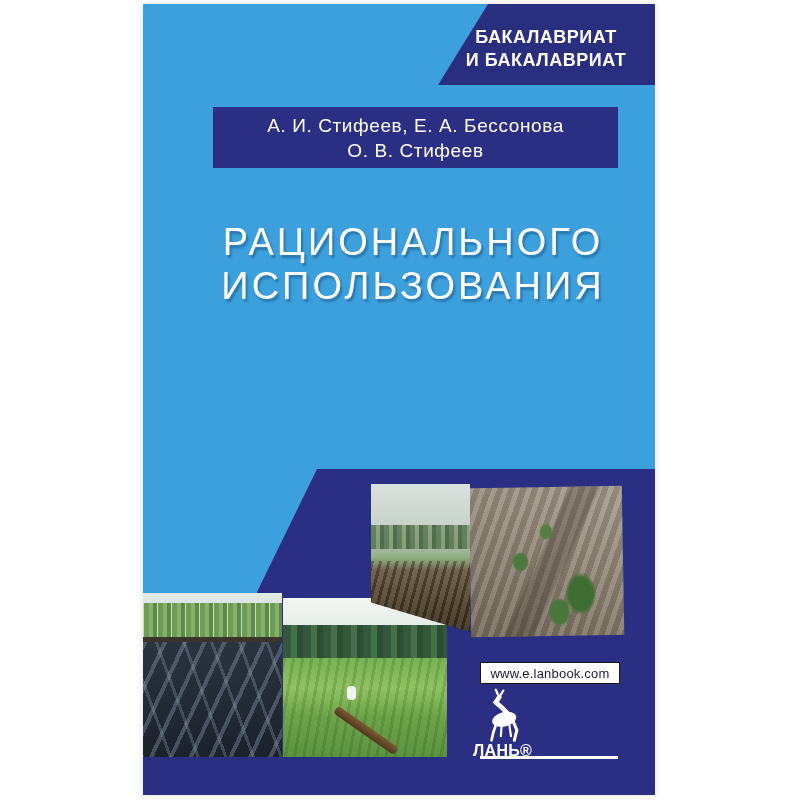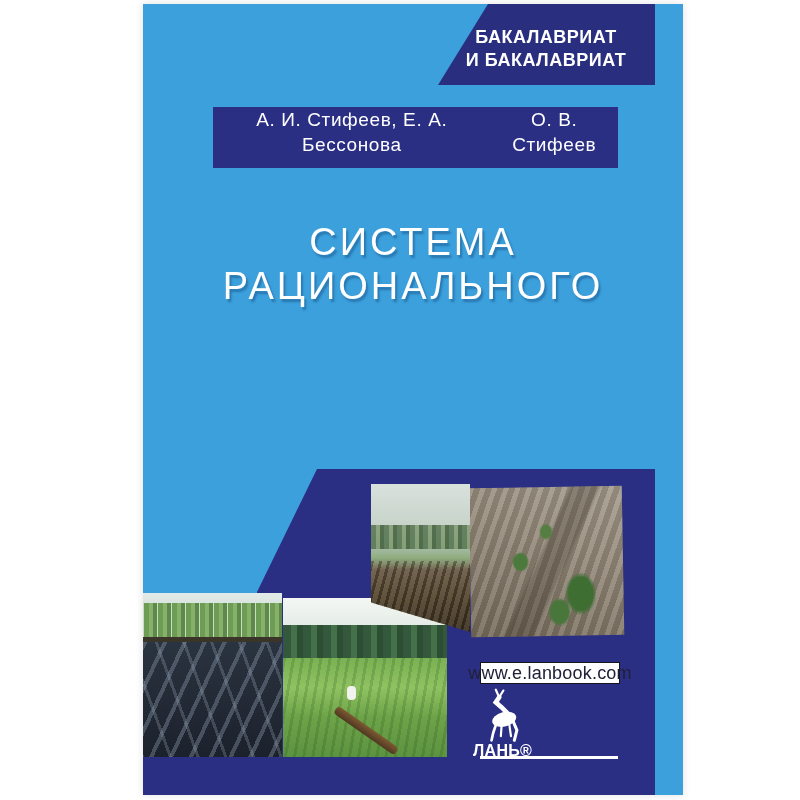--- a/index.html
+++ b/index.html
@@ -1,29 +1,29 @@
 <!DOCTYPE html>
 <html><head>
 <meta charset="utf-8">
 <style>
   html,body{margin:0;padding:0;background:#ffffff;}
   .stage{position:relative;width:800px;height:800px;background:#ffffff;overflow:hidden;
          font-family:"Liberation Sans",sans-serif;}
   .cover{position:absolute;left:143px;top:4px;width:512px;height:791px;
-         background:#3ba0db;box-shadow:0 0 8px rgba(0,0,0,.12);overflow:hidden;padding-left:28px;}
+         background:#3ba0db;box-shadow:0 0 8px rgba(0,0,0,.12);overflow:hidden;}
 
   
   .badge{position:absolute;left:0;top:0;width:512px;height:81px;background:#2a2e7f;
          clip-path:polygon(345px 0,512px 0,512px 81px,295px 81px);}
   .badge-text{position:absolute;left:300px;top:22px;width:206px;text-align:center;
               color:#ffffff;font-weight:bold;font-size:18px;line-height:23px;letter-spacing:.5px;}
 
   
   .authors{position:absolute;left:70px;top:103px;width:405px;height:61px;background:#2b2f84;
-           display:flex;flex-direction:row;justify-content:center;text-align:center;
+           display:flex;flex-direction:column;justify-content:center;text-align:center;
            color:#ffffff;font-size:19px;line-height:25px;letter-spacing:.6px;}
 
   
   .title{position:absolute;left:28px;top:216px;width:484px;text-align:center;color:#ffffff;
          font-size:38px;line-height:44px;letter-spacing:3px;font-weight:normal;
          text-shadow:2px 3px 2px rgba(27,88,143,.55);}
 
   
   .navy-poly{position:absolute;left:0;top:0;width:512px;height:791px;background:#2b2f84;
              clip-path:polygon(174px 465px,512px 465px,512px 791px,0 791px,0 753px,114px 753px,114px 588px);}
@@ -67,21 +67,21 @@
        background:
         repeating-linear-gradient(100deg,rgba(30,70,20,.18) 0 3px,rgba(0,0,0,0) 3px 9px),
         linear-gradient(180deg,#7ab153 0%,#8fc261 30%,#6da348 60%,#5c9340 100%);}
   .ph4-pipe{position:absolute;left:28%;bottom:14%;width:74px;height:9px;border-radius:4px;
        background:linear-gradient(180deg,#7d5a33,#4f3820);transform:rotate(35deg);}
   .ph4-figure{position:absolute;left:39%;bottom:36%;width:9px;height:14px;border-radius:4px;background:#f2f2ee;}
 
   
   .url-box{position:absolute;left:337px;top:658px;width:138px;height:20px;background:#ffffff;
            border:1px solid #15151f;display:flex;align-items:center;justify-content:center;
-           font-size:18px;color:#202038;letter-spacing:.2px;}
+           font-size:13px;color:#202038;letter-spacing:.2px;}
   .deer{position:absolute;left:334px;top:684px;width:46px;height:54px;}
   .deer-caption{position:absolute;left:330px;top:738px;width:54px;text-align:center;
                 color:#ffffff;font-weight:bold;font-size:16px;letter-spacing:.3px;}
   .ebs-lan{position:absolute;left:382px;top:682px;width:94px;text-align:center;color:#ffffff;
            font-weight:bold;font-size:33px;line-height:34px;letter-spacing:1px;}
   .brand-underline{position:absolute;left:337px;top:752px;width:138px;height:3px;background:#ffffff;}
 </style>
 </head>
 <body>
 
@@ -94,22 +94,22 @@
         <div>И БАКАЛАВРИАТ</div>
       </div>
     </div>
 
     <div class="authors">
       <div>А. И. Стифеев, Е. А. Бессонова</div>
       <div>О. В. Стифеев</div>
     </div>
 
     <div class="title">
-      <div>СИСТЕМА</div>
       <div>РАЦИОНАЛЬНОГО</div>
+      <div>ИСПОЛЬЗОВАНИЯ</div>
     </div>
 
     <div class="navy-poly"></div>
 
     <div class="photo ph1" title="misty field with forest and eroded soil bank">
       <div class="ph1-trees"></div>
       <div class="ph1-bank"></div>
     </div>
     <div class="photo ph2" title="tilled soil with young pine seedlings"></div>
     <div class="photo ph3" title="burnt dark peatland with birch trees">

